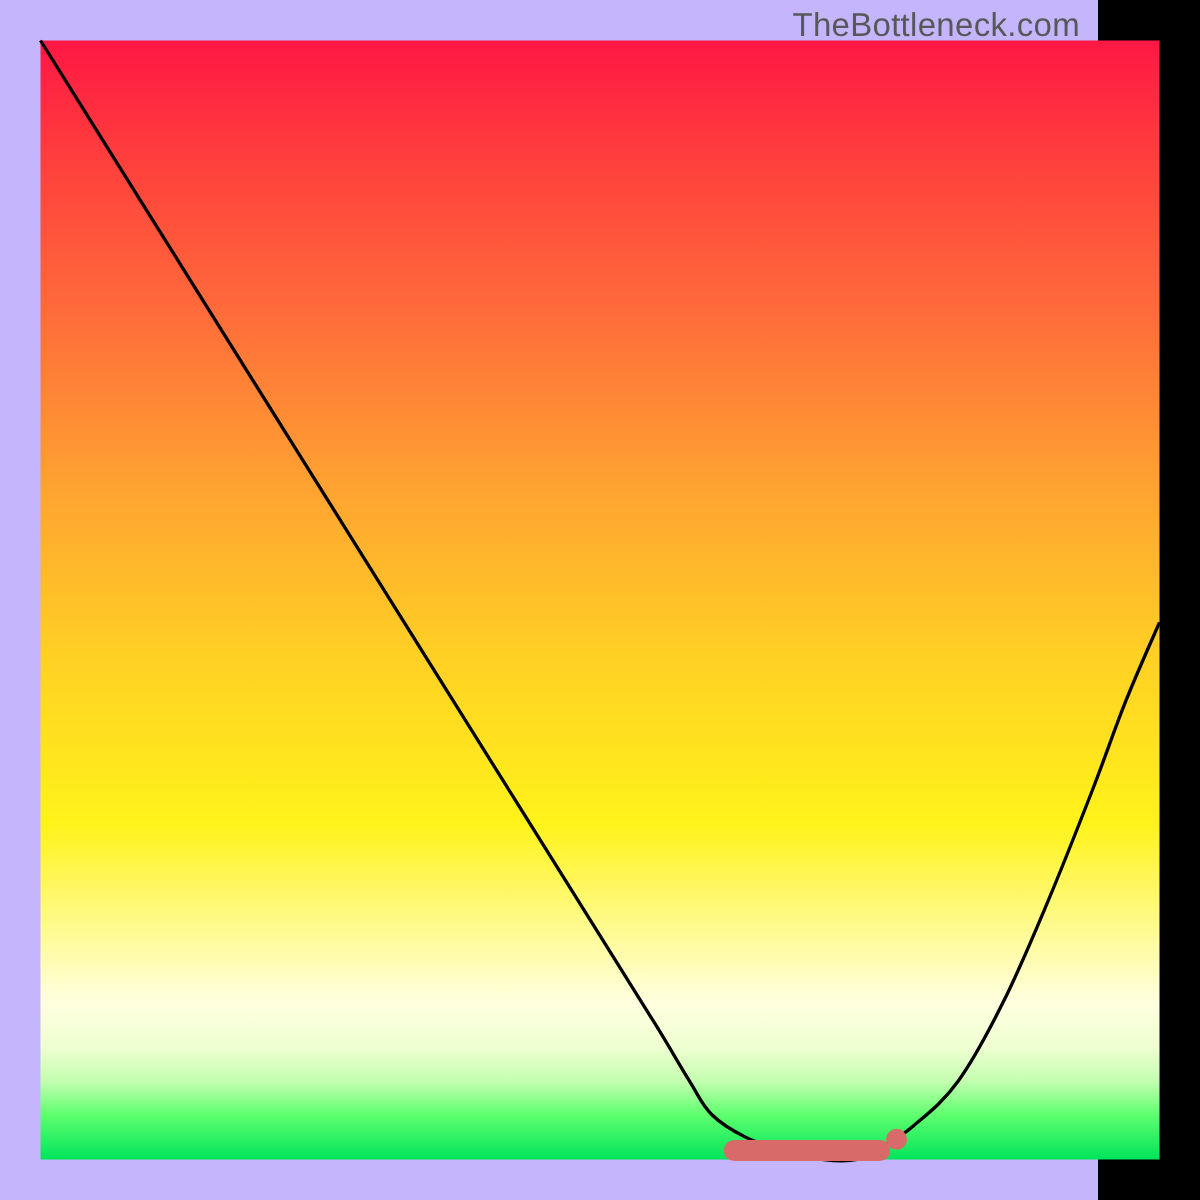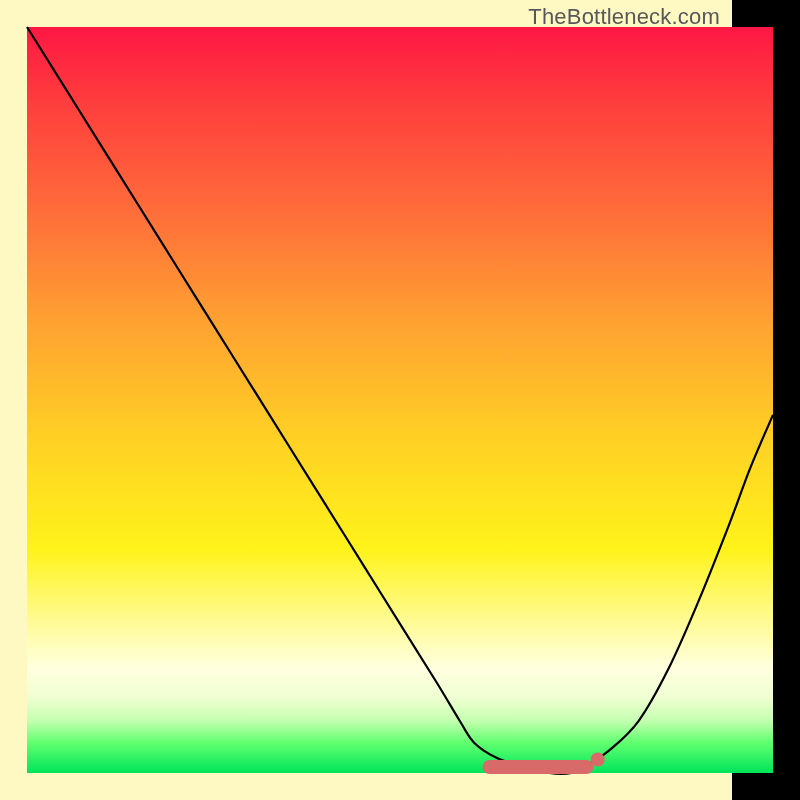--- a/index.html
+++ b/index.html
@@ -7,21 +7,21 @@
     padding: 0;
     width: 800px;
     height: 800px;
     background: #000000;
     overflow: hidden;
   }
   .frame {
     position: relative;
     width: 732px;
     height: 800px;
-    background: #fef9c3;
+    background: #c4b5fd;
   }
   .plot-area {
     position: absolute;
     background: linear-gradient(to bottom,
       #ff1744 0%,
       #ff3d3d 10%,
       #ff6e3a 25%,
       #ffa331 40%,
       #ffd024 55%,
       #fff31a 70%,

